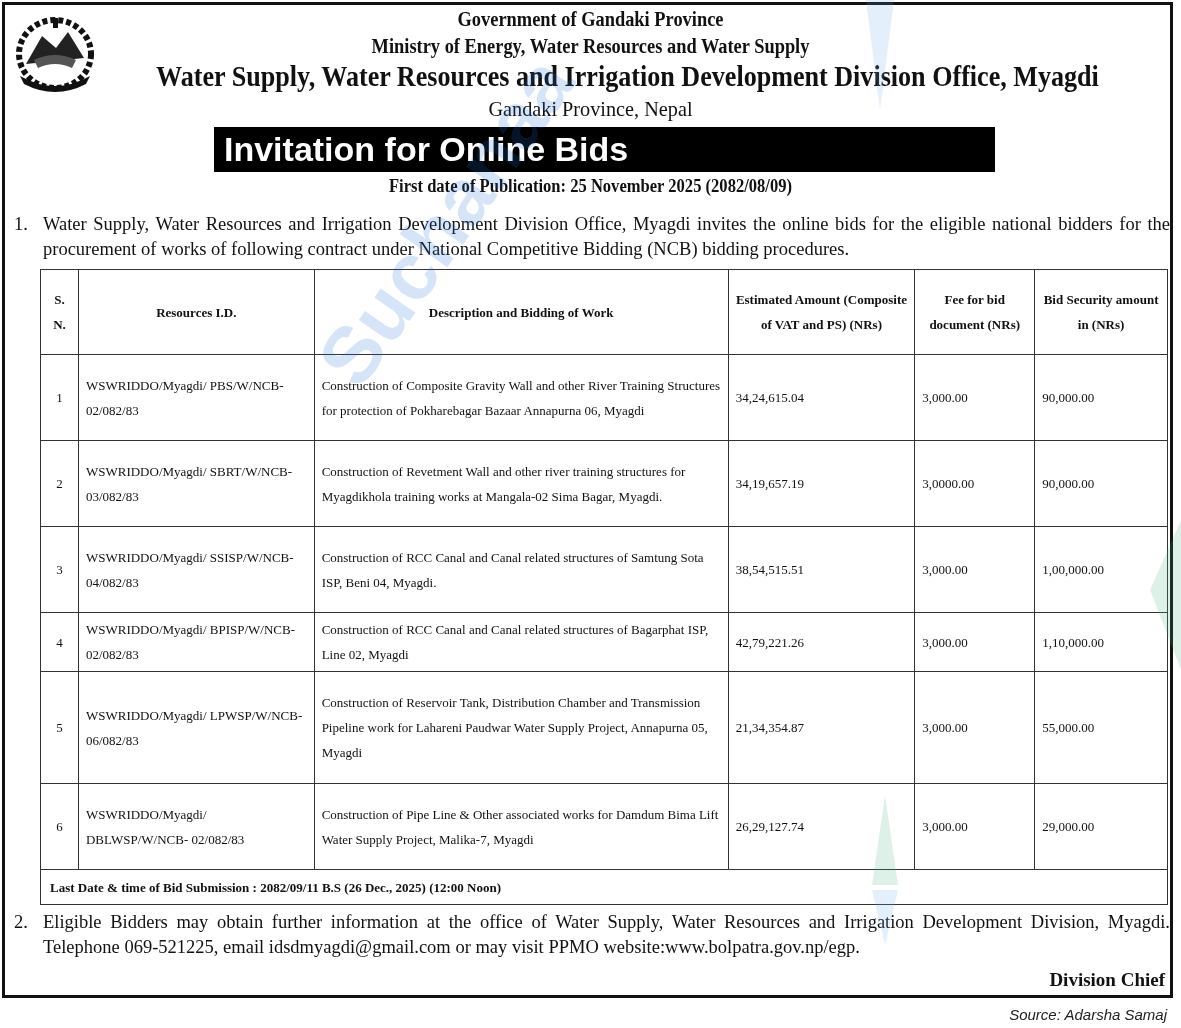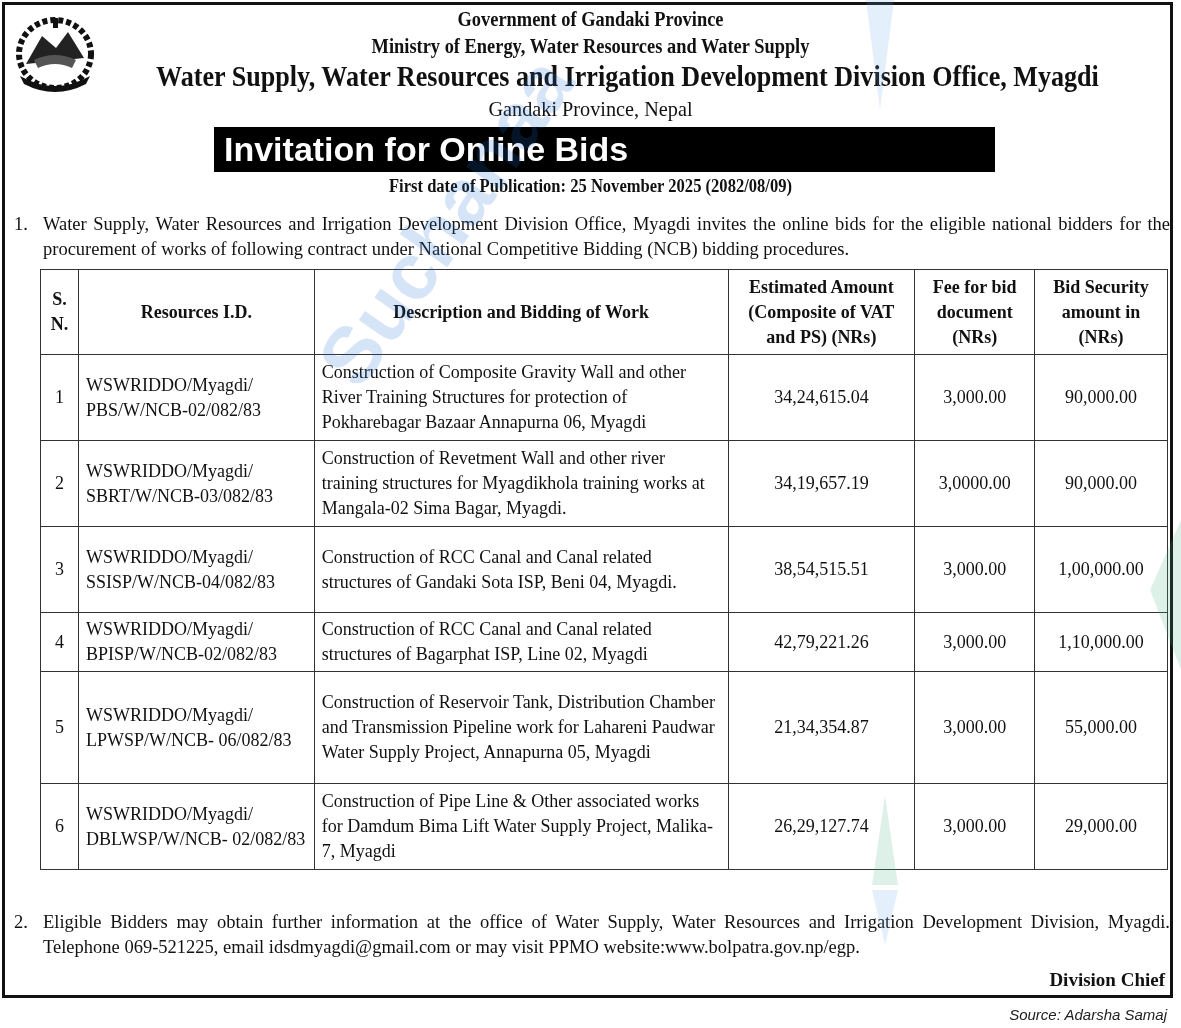--- a/index.html
+++ b/index.html
@@ -19,28 +19,28 @@
               font-size: 34px; line-height: 45px; padding-left: 10px; }
     .pubdate { position: absolute; left: 0; width: 1181px; top: 176px; text-align: center;
                font-size: 18px; font-weight: bold; transform: scaleX(0.92); }
     .para { position: absolute; left: 14px; width: 1156px; font-size: 18.5px; line-height: 25px;
             text-align: justify; }
     .para .num { position: absolute; left: 0; top: 0; }
     .para .txt { margin-left: 29px; display: block; }
     .p1 { top: 212px; }
     .p2 { top: 910px; }
     table.bids { position: absolute; left: 40px; top: 269px; width: 1128px; border-collapse: collapse;
-                 font-size: 18px; }
+                 font-size: 13px; }
     table.bids th, table.bids td { border: 1.5px solid #333; padding: 0 7px; vertical-align: middle; }
     table.bids th { font-weight: bold; text-align: center; line-height: 25px; height: 84px; }
     table.bids td { line-height: 25px; }
     td.c-sn { text-align: center; width: 23px; }
     td.c-id { width: 221px; }
     td.c-desc { width: 400px; }
-    td.c-num { text-align: center; margin-top: 44px; }
+    td.c-num { text-align: left; margin-top: 44px; }
     tr.footer td { font-weight: bold; height: 34px; padding-left: 9px; }
     .signature { position: absolute; right: 16px; top: 969px; font-size: 19px; font-weight: bold; text-align: right; }
     .source { position: absolute; right: 14px; top: 1006px; font-family: "Liberation Sans", "DejaVu Sans", sans-serif;
               font-style: italic; font-size: 15px; color: #222; }
     .watermark { position: absolute; pointer-events: none; opacity: 0.18; }
     .wm-text { left: 300px; top: 350px; font-family: "Liberation Sans", "DejaVu Sans", sans-serif;
                font-weight: bold; font-size: 80px; color: #1c6fd6; transform: rotate(-55deg);
                transform-origin: left top; white-space: nowrap; }
   </style>
 </head>
@@ -93,21 +93,21 @@
       <td class="c-sn">2</td>
       <td class="c-id">WSWRIDDO/Myagdi/ SBRT/W/NCB-03/082/83</td>
       <td class="c-desc">Construction of Revetment Wall and other river training structures for Myagdikhola training works at Mangala-02 Sima Bagar, Myagdi.</td>
       <td class="c-num">34,19,657.19</td>
       <td class="c-num">3,0000.00</td>
       <td class="c-num">90,000.00</td>
     </tr>
     <tr style="height:86px">
       <td class="c-sn">3</td>
       <td class="c-id">WSWRIDDO/Myagdi/ SSISP/W/NCB-04/082/83</td>
-      <td class="c-desc">Construction of RCC Canal and Canal related structures of Gandaki Sota ISP, Beni 04, Myagdi.</td>
+      <td class="c-desc">Construction of RCC Canal and Canal related structures of Samtung Sota ISP, Beni 04, Myagdi.</td>
       <td class="c-num">38,54,515.51</td>
       <td class="c-num">3,000.00</td>
       <td class="c-num">1,00,000.00</td>
     </tr>
     <tr style="height:59px">
       <td class="c-sn">4</td>
       <td class="c-id">WSWRIDDO/Myagdi/ BPISP/W/NCB-02/082/83</td>
       <td class="c-desc">Construction of RCC Canal and Canal related structures of Bagarphat ISP, Line 02, Myagdi</td>
       <td class="c-num">42,79,221.26</td>
       <td class="c-num">3,000.00</td>
@@ -122,20 +122,23 @@
       <td class="c-num">55,000.00</td>
     </tr>
     <tr style="height:86px">
       <td class="c-sn">6</td>
       <td class="c-id">WSWRIDDO/Myagdi/ DBLWSP/W/NCB- 02/082/83</td>
       <td class="c-desc">Construction of Pipe Line &amp; Other associated works for Damdum Bima Lift Water Supply Project, Malika-7, Myagdi</td>
       <td class="c-num">26,29,127.74</td>
       <td class="c-num">3,000.00</td>
       <td class="c-num">29,000.00</td>
     </tr>
+    <tr class="footer">
+      <td colspan="6">Last Date &amp; time of Bid Submission : 2082/09/11 B.S (26 Dec., 2025)  (12:00 Noon)</td>
+    </tr>
   </tbody>
 </table>
 
 <div class="para p2">
   <span class="num">2.</span>
   <span class="txt">Eligible Bidders may obtain further information at the office of Water Supply, Water Resources and Irrigation Development Division, Myagdi. Telephone 069-521225, email idsdmyagdi@gmail.com or may visit PPMO website:www.bolpatra.gov.np/egp.</span>
 </div>
 
 <div class="signature">Division Chief</div>
 <div class="source">Source: Adarsha Samaj</div>

